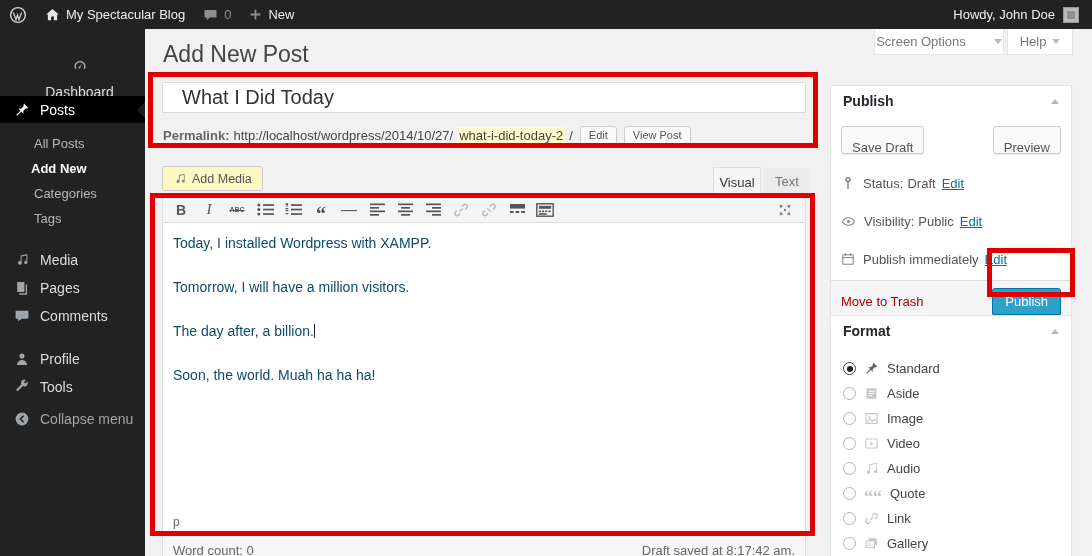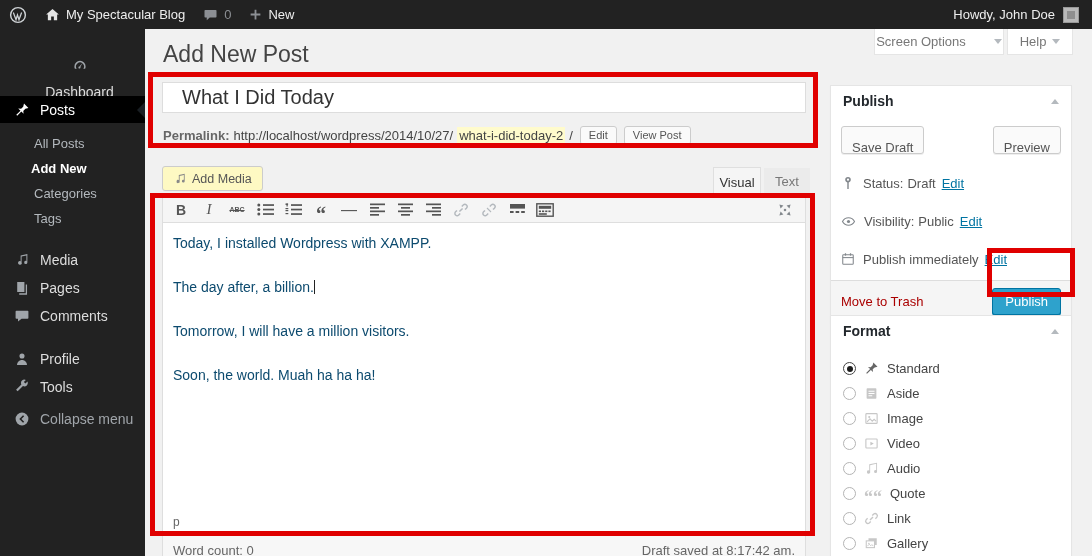--- a/index.html
+++ b/index.html
@@ -397,22 +397,22 @@
         <path d="M17 3l-1.5 5L12 4.5z"></path>
         <path d="M3 17l1.5-5L8 15.5z"></path>
         <path d="M17 17l-5-1.5L15.5 12z"></path>
         <rect x="8.6" y="8.6" width="2.8" height="2.8"></rect>
       </svg>
   </span>
 </div>
 
 <div class="ed-content">
   <p><span>Today, I installed Wordpress with XAMPP.</span></p>
+  <p><span>Tomorrow, I will have a million visitors.</span></p>
   <p><span>The day after, a billion.</span><span class="caret"></span></p>
-  <p><span>Tomorrow, I will have a million visitors.</span></p>
   <p><span>Soon, the world. Muah ha ha ha!</span></p>
 </div>
 
 <div class="ed-path">p</div>
 
 <div class="ed-foot">
   <span>
     <span>Word count:</span>
     <span>0</span>
   </span>

